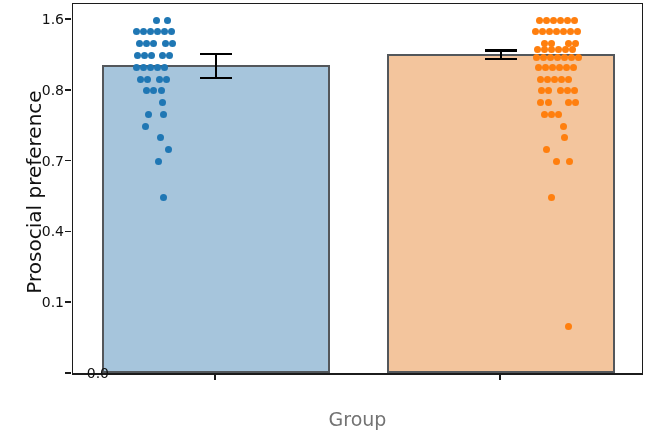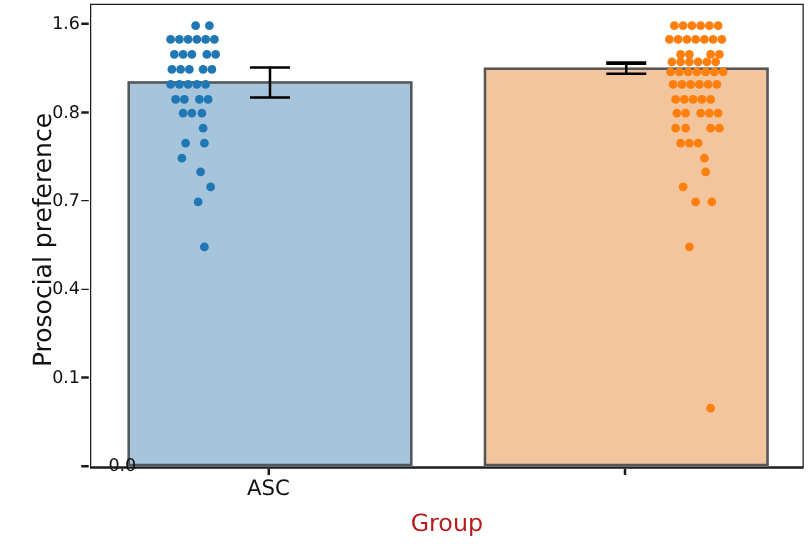--- a/index.html
+++ b/index.html
@@ -7,21 +7,21 @@
   #figure{position:relative;width:646px;height:435px;background:#ffffff;overflow:hidden;}
   #plot-area{position:absolute;left:72px;top:3px;width:569px;height:369px;border:1.5px solid #1c1c1c;border-bottom:2px solid #1c1c1c;box-sizing:content-box;background:#ffffff;}
   .bar{position:absolute;bottom:0;box-sizing:border-box;border:2px solid #53575b;}
   .dot{position:absolute;border-radius:50%;}
   .err-line{position:absolute;background:#000000;}
   .ytick-label{position:absolute;width:64px;text-align:right;font-size:14px;color:#111;line-height:16px;}
   .ytick-mark{position:absolute;height:1.6px;width:6px;background:#1c1c1c;}
   .xtick-mark{position:absolute;width:1.6px;height:5px;background:#1c1c1c;}
   .xcat-label{position:absolute;text-align:center;font-size:17px;color:#111;}
   #y-axis-label{position:absolute;left:-76px;top:180px;width:220px;text-align:center;font-size:20px;color:#111;transform:rotate(-90deg);transform-origin:center center;}
-  #x-axis-label{position:absolute;left:72px;width:571px;top:408px;text-align:center;font-size:19px;color:#b91c1c;}
+  #x-axis-label{position:absolute;left:72px;width:571px;top:408px;text-align:center;font-size:19px;color:#737373;}
 </style>
 </head>
 <body>
 
 <div id="figure">
   <div id="plot-area">
       <div class="bar" style="left: 28.75px; width: 228px; height: 307.98px; background: rgb(166, 197, 220); border-color: rgb(83, 87, 91);"></div>
       <div class="err-line" style="left: 141.75px; width: 2px; top: 49.984px; height: 24.072px; background: rgb(0, 0, 0);"></div>
       <div class="err-line" style="left: 126.75px; width: 32px; height: 2.6px; top: 48.684px; background: rgb(0, 0, 0);"></div>
       <div class="err-line" style="left: 126.75px; width: 32px; height: 2.6px; top: 72.756px; background: rgb(0, 0, 0);"></div>
@@ -136,15 +136,14 @@
     <div class="ytick-label" style="left: 0px; top: 294.2px;">0.1</div>
     <div class="ytick-mark" style="left: 65px; top: 230.6px;"></div>
     <div class="ytick-label" style="left: 0px; top: 223.4px;">0.4</div>
     <div class="ytick-mark" style="left: 65px; top: 159.8px;"></div>
     <div class="ytick-label" style="left: 0px; top: 152.6px;">0.7</div>
     <div class="ytick-mark" style="left: 65px; top: 89px;"></div>
     <div class="ytick-label" style="left: 0px; top: 81.8px;">0.8</div>
     <div class="ytick-mark" style="left: 65px; top: 18.2px;"></div>
     <div class="ytick-label" style="left: 0px; top: 11px;">1.6</div>
     <div class="xtick-mark" style="left: 213.95px; top: 375px;"></div>
-    <div class="xcat-label" style="left: 114.75px; width: 200px; top: 381px;">ASC</div>
     <div class="xtick-mark" style="left: 499.45px; top: 375px;"></div>
   </div>
 
 </body></html>

